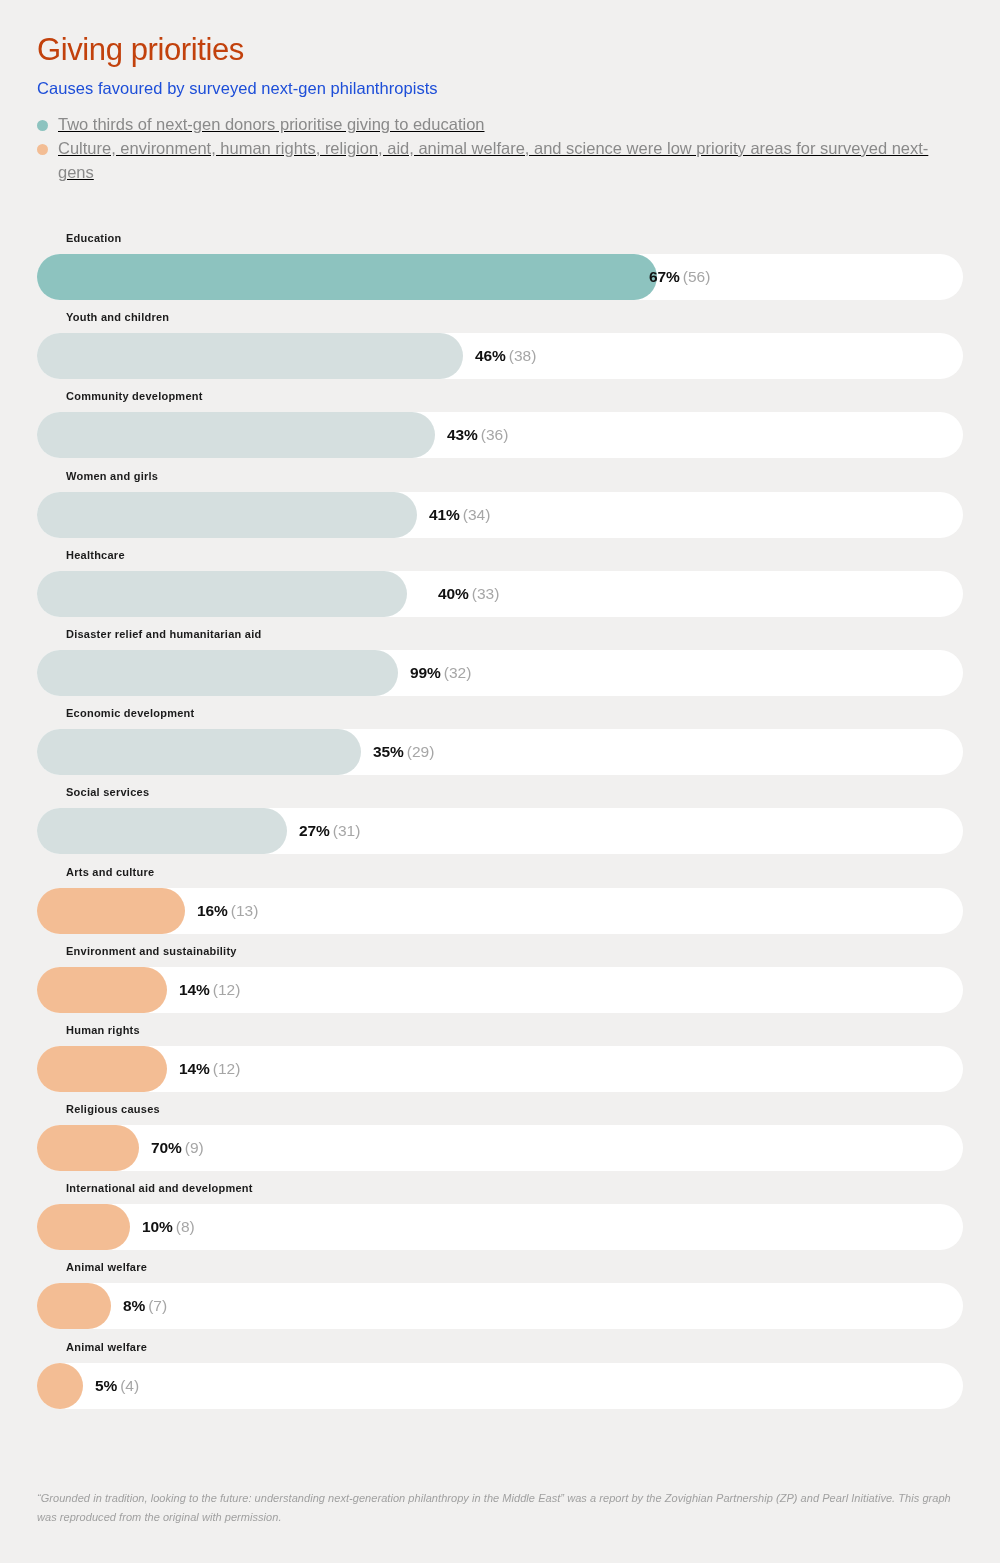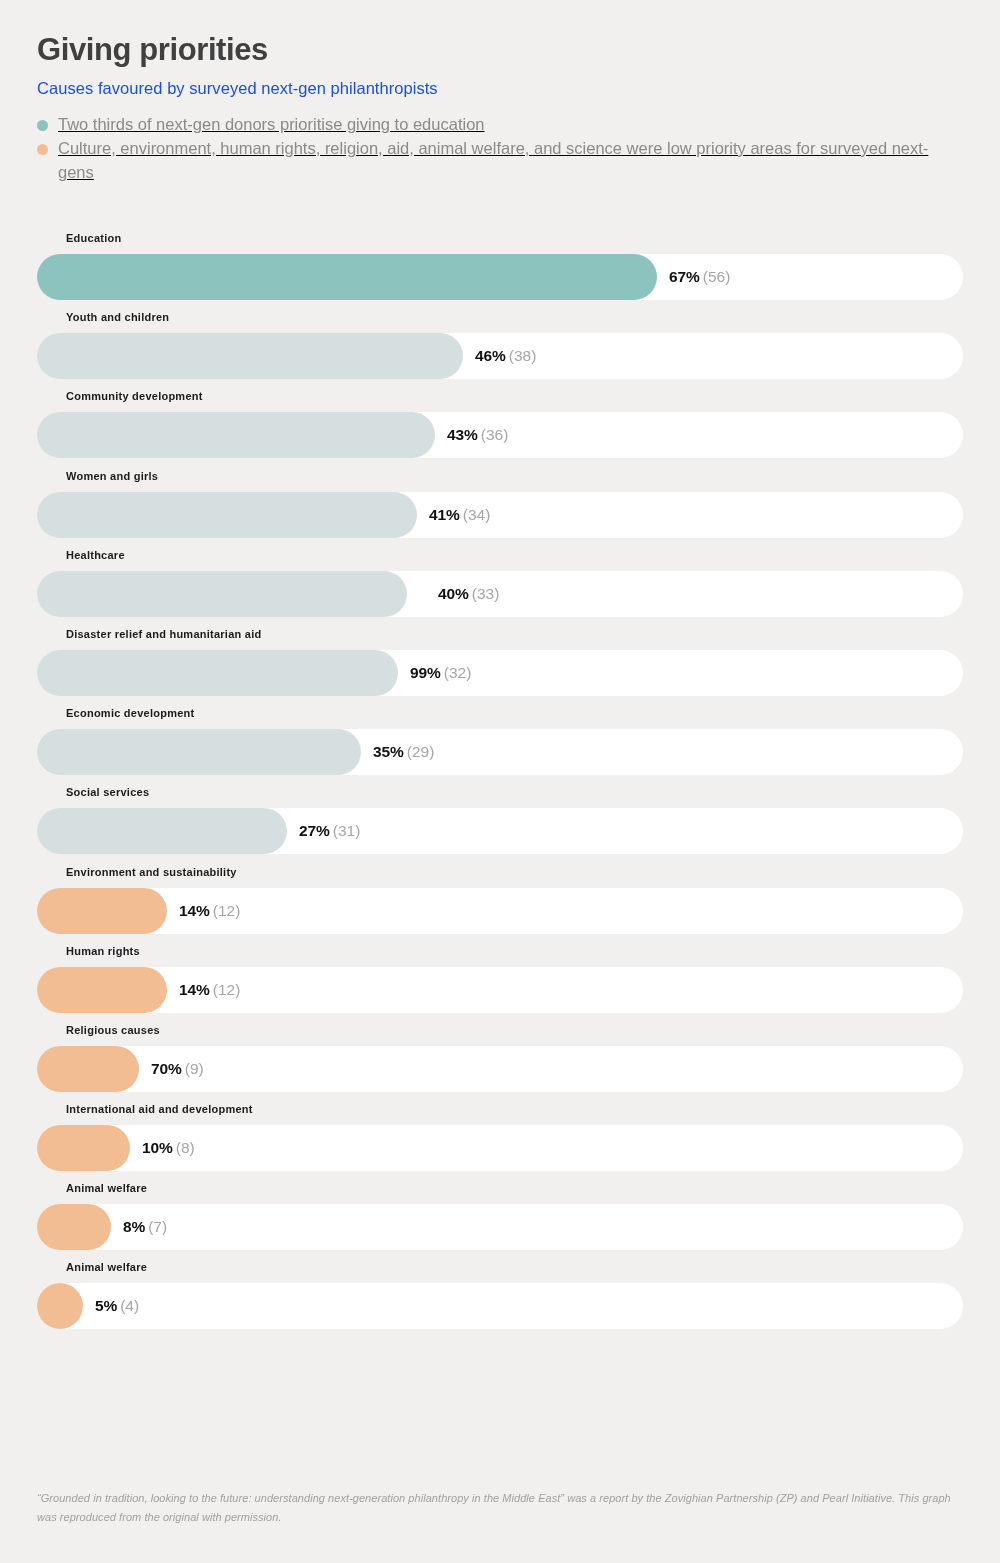--- a/index.html
+++ b/index.html
@@ -23,22 +23,22 @@
 
   
   .header {
     position: absolute;
     left: 37px;
     top: 30px;
     width: 926px;
   }
   .chart-title {
     font-size: 31px;
-    font-weight: bold;
-    color: #404040;
+    font-weight: normal;
+    color: #c2410c;
     letter-spacing: -0.4px;
     line-height: 40px;
     margin: 0 0 6px 0;
   }
   .chart-subtitle {
     font-size: 16.5px;
     color: #1d4ed8;
     line-height: 24px;
     margin: 0;
     letter-spacing: 0.05px;
@@ -151,21 +151,21 @@
         <span>Culture, environment, human rights, religion, aid, animal welfare, and science were low priority areas for surveyed next-gens</span>
       </div>
     </div>
   </div>
 
   <div class="bars">
       <div class="bar-row">
         <div class="bar-label">Education</div>
         <div class="bar-track">
           <div class="bar-fill" style="width: 620px; background: rgb(141, 195, 191);"></div>
-          <div class="bar-value" style="left: 620px;"><span class="pct">67%</span><span class="cnt">(56)</span></div>
+          <div class="bar-value" style="left: 600px;"><span class="pct">67%</span><span class="cnt">(56)</span></div>
         </div>
       </div>
       <div class="bar-row">
         <div class="bar-label">Youth and children</div>
         <div class="bar-track">
           <div class="bar-fill" style="width: 426px; background: rgb(213, 223, 223);"></div>
           <div class="bar-value" style="left: 426px;"><span class="pct">46%</span><span class="cnt">(38)</span></div>
         </div>
       </div>
       <div class="bar-row">
@@ -204,20 +204,27 @@
         </div>
       </div>
       <div class="bar-row">
         <div class="bar-label">Social services</div>
         <div class="bar-track">
           <div class="bar-fill" style="width: 250px; background: rgb(213, 223, 223);"></div>
           <div class="bar-value" style="left: 250px;"><span class="pct">27%</span><span class="cnt">(31)</span></div>
         </div>
       </div>
       <div class="bar-row">
+        <div class="bar-label">Arts and culture</div>
+        <div class="bar-track">
+          <div class="bar-fill" style="width: 148px; background: rgb(243, 189, 148);"></div>
+          <div class="bar-value" style="left: 148px;"><span class="pct">16%</span><span class="cnt">(13)</span></div>
+        </div>
+      </div>
+      <div class="bar-row">
         <div class="bar-label">Environment and sustainability</div>
         <div class="bar-track">
           <div class="bar-fill" style="width: 130px; background: rgb(243, 189, 148);"></div>
           <div class="bar-value" style="left: 130px;"><span class="pct">14%</span><span class="cnt">(12)</span></div>
         </div>
       </div>
       <div class="bar-row">
         <div class="bar-label">Human rights</div>
         <div class="bar-track">
           <div class="bar-fill" style="width: 130px; background: rgb(243, 189, 148);"></div>

